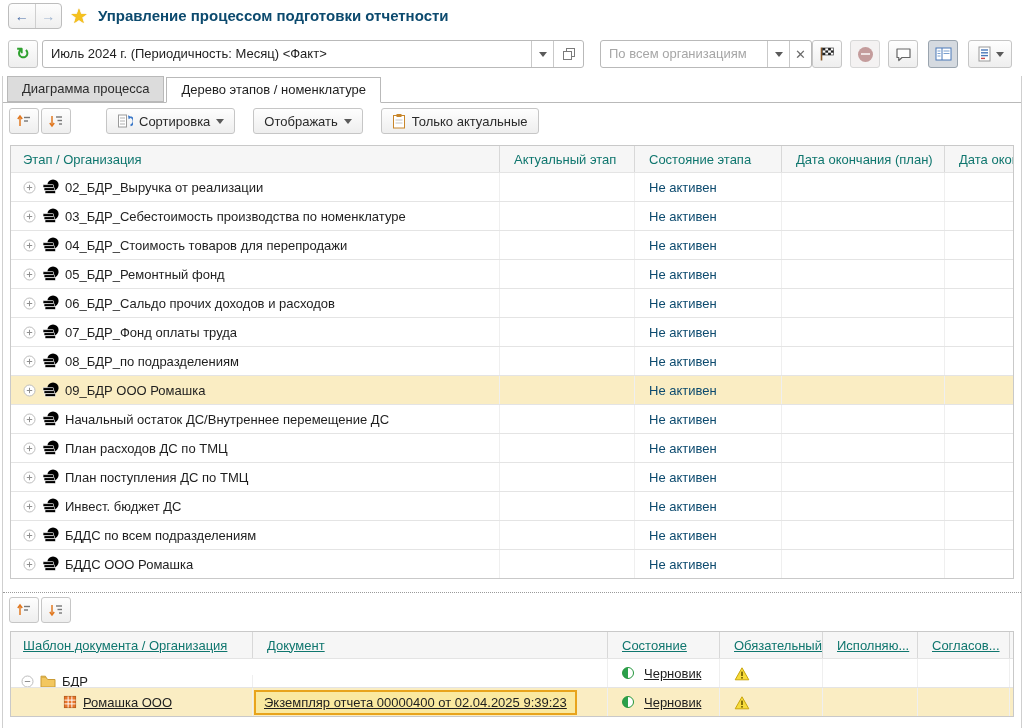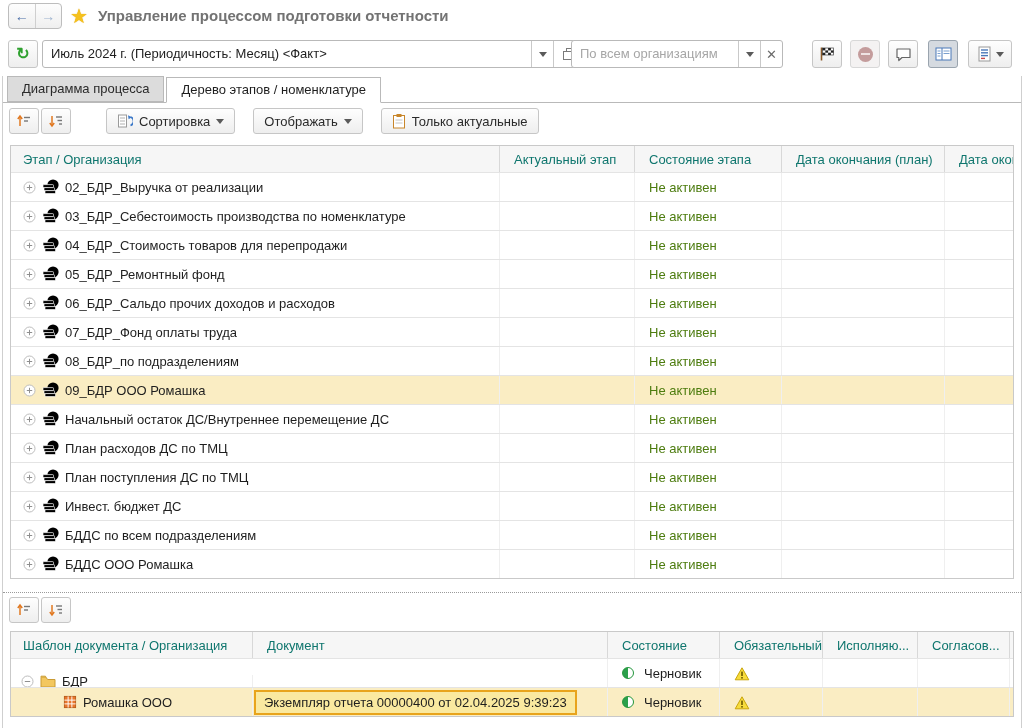--- a/index.html
+++ b/index.html
@@ -8,21 +8,21 @@
 
   
   #titlebar { position:absolute; top:0; left:0; width:1024px; height:32px; background:#fff; }
   .navgroup { position:absolute; left:8px; top:3px; width:54px; height:26px; display:flex;
     border:1px solid #bdbdbd; border-radius:4px; background:linear-gradient(#fdfdfd,#efefef); overflow:hidden; }
   .navbtn { flex:1; display:flex; align-items:center; justify-content:center; font-size:14px; cursor:pointer; }
   .navbtn + .navbtn { border-left:1px solid #cfcfcf; }
   .nav-back { color:#4a6ea8; }
   .nav-fwd  { color:#9db3cf; }
   .star { position:absolute; left:70px; top:4px; font-size:20px; color:#f5c11e; text-shadow:0 0 1px #d89a00; }
-  .title { position:absolute; left:98px; top:7px; font-size:15px; font-weight:bold; color:#737373; }
+  .title { position:absolute; left:98px; top:7px; font-size:15px; font-weight:bold; color:#0c4a6e; }
 
   
   #toolbar { position:absolute; top:32px; left:0; width:1024px; height:44px; background:#fff; }
   .fieldgroup { position:absolute; top:8px; height:28px; display:flex; border:1px solid #b9b9b9;
     border-radius:3px; background:#fff; overflow:hidden; }
   .fieldtext { flex:1; line-height:26px; padding:0 8px; white-space:nowrap; overflow:hidden; }
   .placeholder { color:#a6a6a6; }
   .fieldsect { width:22px; border-left:1px solid #c9c9c9; display:flex; align-items:center; justify-content:center; cursor:pointer; }
   .fieldsect.wide { width:30px; }
   .caret { width:0; height:0; border-left:4px solid transparent; border-right:4px solid transparent; border-top:5px solid #5a5a5a; }
@@ -53,21 +53,21 @@
     display:flex; align-items:center; justify-content:center; cursor:pointer; }
   .sbtn.icononly { width:30px; }
   .sbtn.labeled { padding:0 10px; gap:6px; color:#2a2a2a; }
   .gap2 { margin-left:2px; } .gap35 { margin-left:35px; } .gap18 { margin-left:18px; }
 
   
   .table { margin:0 7px; border:1px solid #c9c9c9; }
   .ttable { margin-top:6px; }
   .btable { margin-top:4px; }
   .grid-top { display:grid; grid-template-columns:489px 135px 147px 163px minmax(0,1fr); }
-  .grid-bot { display:grid; grid-template-columns:242px 355px 112px 103px 95px 92px minmax(0,1fr); }
+  .grid-bot { display:grid; grid-template-columns:242px 355px 112px 103px 95px 92px minmax(0,1fr);text-decoration:underline; }
   .thead { height:26px; background:#f6f6f6; color:#0f766e; }
   .thead > div { display:flex; align-items:center; padding-left:14px; border-right:1px solid #d8d8d8;
     white-space:nowrap; overflow:hidden; }
   .thead > div:first-child { padding-left:12px; }
   .thead > div:last-child { border-right:none; }
   .trow { height:29px; border-top:1px solid #e4e4e4; cursor:default; }
   .trow > div { display:flex; align-items:center; padding-left:14px; border-right:1px solid #efefef;
     white-space:nowrap; overflow:hidden; }
   .trow > div:first-child { padding-left:12px; }
   .trow > div:last-child { border-right:none; }
@@ -78,21 +78,21 @@
     display:flex; align-items:center; padding:0 8px; white-space:nowrap; }
   .statuscell { gap:10px; }
   .draft-dot { width:12px; height:12px; border-radius:50%; border:1.5px solid #23963c;
     background:linear-gradient(90deg,#2ba04b 50%,#ffffff 50%); flex:0 0 auto; }
 
   
   .splitspace { height:13px; }
   .splitter { border-top:1px dotted #9a9a9a; }
   .botbar { height:34px; display:flex; align-items:center; padding-left:6px; }
 
-  .muted { color:#4d7c0f; }
+  .muted { color:#0c4a6e; }
 </style>
 </head>
 <body>
 
 <svg width="0" height="0" style="position:absolute">
   <defs>
     <g id="g-expand">
       <circle cx="6.5" cy="6.5" r="5.5" fill="#ffffff" stroke="#bdbdbd"></circle>
       <line x1="3.8" y1="6.5" x2="9.2" y2="6.5" stroke="#8f8f8f"></line>
       <line x1="6.5" y1="3.8" x2="6.5" y2="9.2" stroke="#8f8f8f"></line>
@@ -137,21 +137,21 @@
       <span class="caret"></span>
     </div>
     <div class="fieldsect wide">
       <svg width="14" height="14" viewBox="0 0 14 14">
         <rect x="4.5" y="1.5" width="8" height="8" fill="#ffffff" stroke="#7a7a7a"></rect>
         <rect x="1.5" y="4.5" width="8" height="8" fill="#ffffff" stroke="#7a7a7a"></rect>
       </svg>
     </div>
   </div>
 
-  <div class="fieldgroup" style="left:571px; width:212px;">
+  <div class="fieldgroup" style="left:600px; width:212px;">
     <div class="fieldtext placeholder">По всем организациям</div>
     <div class="fieldsect">
       <span class="caret"></span>
     </div>
     <div class="fieldsect">
       <span class="xmark">✕</span>
     </div>
   </div>
 
   <div class="tbtn" style="left:812px;">

